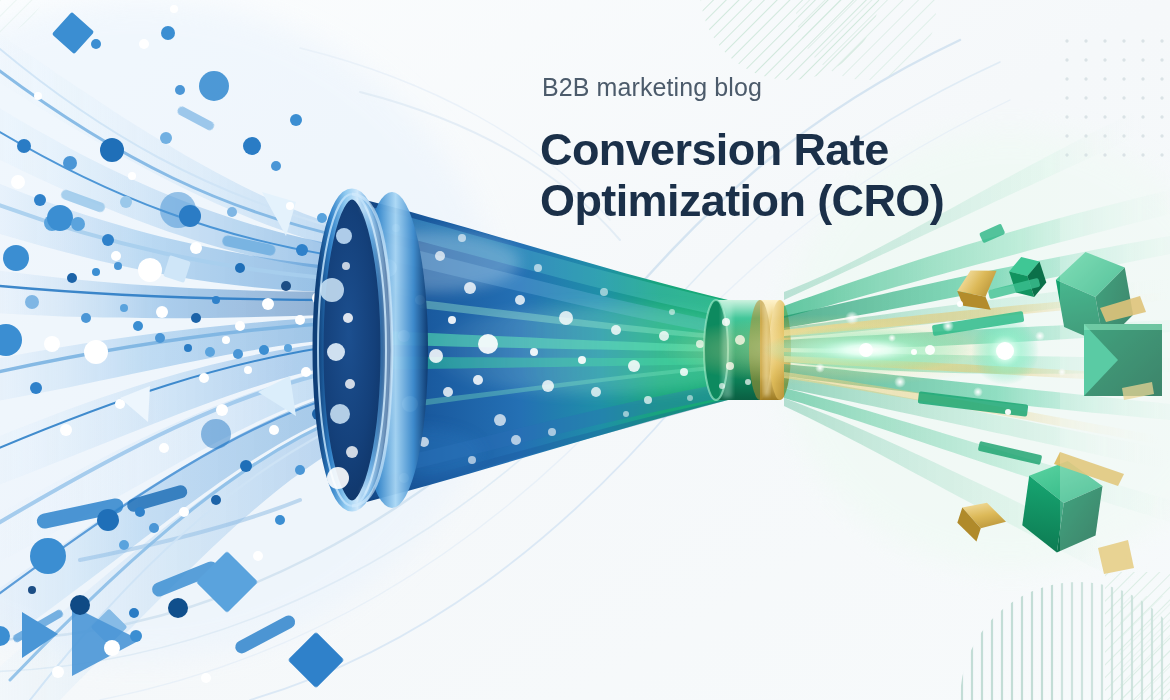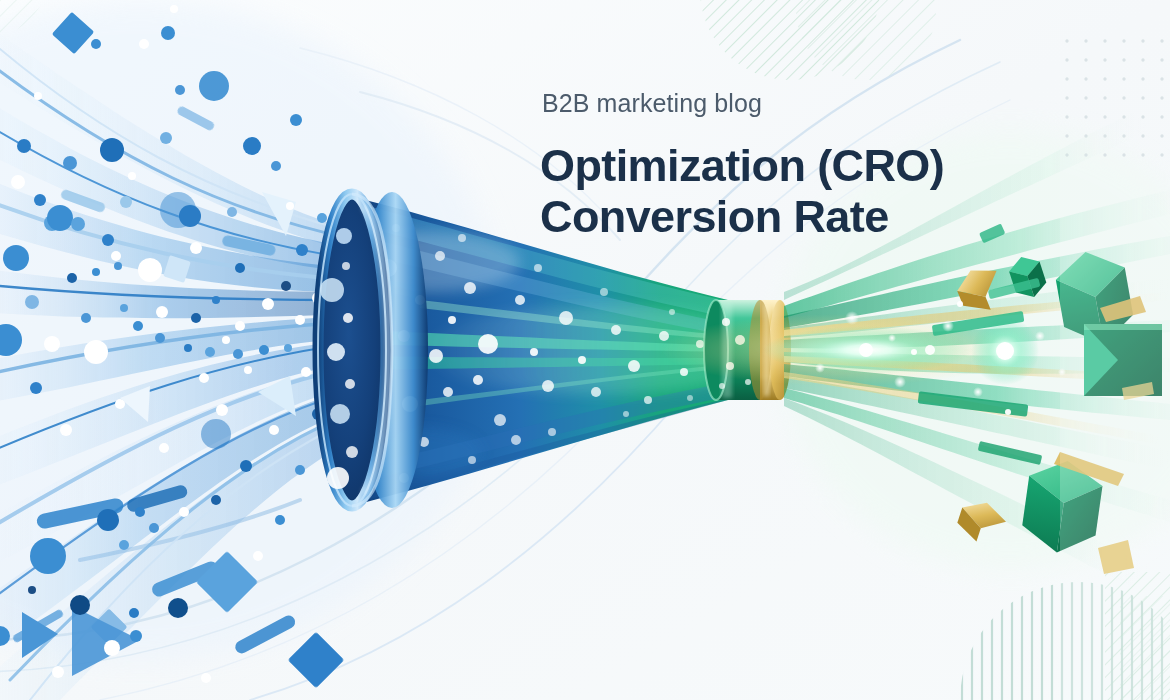--- a/index.html
+++ b/index.html
@@ -18,21 +18,21 @@
   }
   #art{position:absolute;inset:0;width:1170px;height:700px;display:block;}
 
   
   #textblock{
     position:absolute;left:540px;top:72px;width:470px;
     z-index:40;pointer-events:none;
   }
   #eyebrow{
     font-size:25px;font-weight:400;letter-spacing:.1px;
-    color:#4c5b6b;line-height:1.2;margin:16px 0 22px 2px;
+    color:#4c5b6b;line-height:1.2;margin:0 0 22px 2px;
     white-space:nowrap;
   }
   #headline{
     font-size:45px;font-weight:700;line-height:1.14;
     color:#1b3049;margin:0;letter-spacing:-.6px;
   }
   #headline .ln{display:block;white-space:nowrap;}
 </style>
 </head>
 <body>
@@ -623,18 +623,18 @@
         </g>
       </g>
 
       <rect x="1060" y="0" width="110" height="700" fill="#f8fafb" opacity=".22"></rect>
     </g>
   </svg>
 
   <div id="textblock">
     <div id="eyebrow">B2B marketing blog</div>
     <h1 id="headline">
+      <span class="ln">Conversion Rate</span>
       <span class="ln">Optimization (CRO)</span>
-      <span class="ln">Conversion Rate</span>
     </h1>
   </div>
 
 </div>
 
 </body></html>

